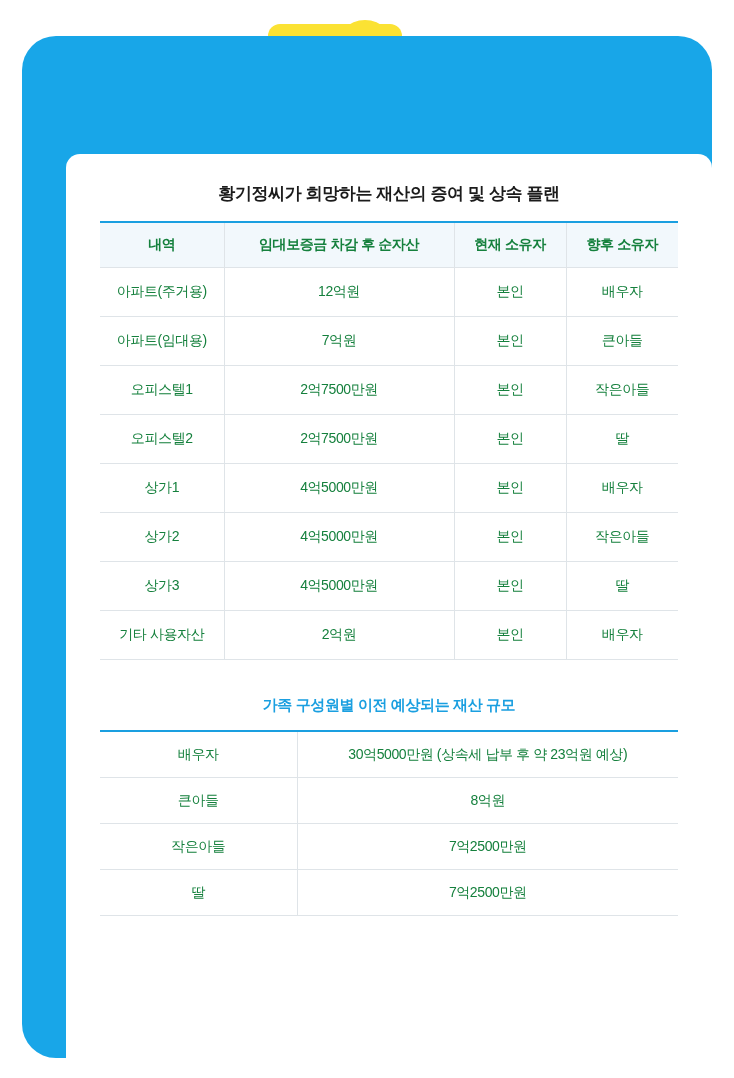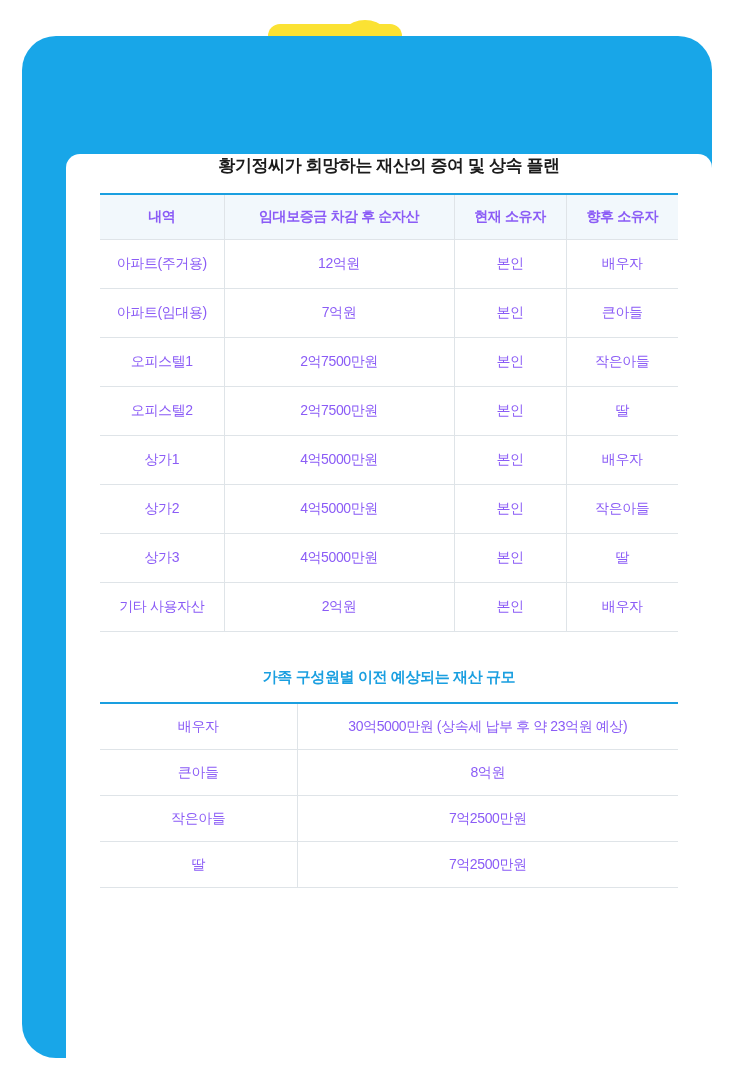--- a/index.html
+++ b/index.html
@@ -75,38 +75,39 @@
     box-sizing: border-box;
     padding: 0;
   }
 
   .doc-title {
     text-align: center;
     font-size: 17px;
     font-weight: bold;
     color: #1b1b1b;
     letter-spacing: -0.4px;
+    padding-top: 28px;
   }
 
   .section-title {
     text-align: center;
     font-size: 15px;
     font-weight: bold;
     color: #1a9fe0;
     letter-spacing: -0.4px;
   }
   .section-title.first { margin-top: 37px; }
   .section-title.second { margin-top: 36px; }
 
   table {
     border-collapse: collapse;
     table-layout: fixed;
     margin: 10px auto;
     font-size: 14px;
-    color: #8b5cf6;
+    color: #15803d;
     letter-spacing: -0.4px;
   }
 
   
   .table-main {
     width: 578px;
     margin-top: 16px;
   }
   .table-main th, .table-main td {
     border-bottom: 1px solid #dfe4e8;

